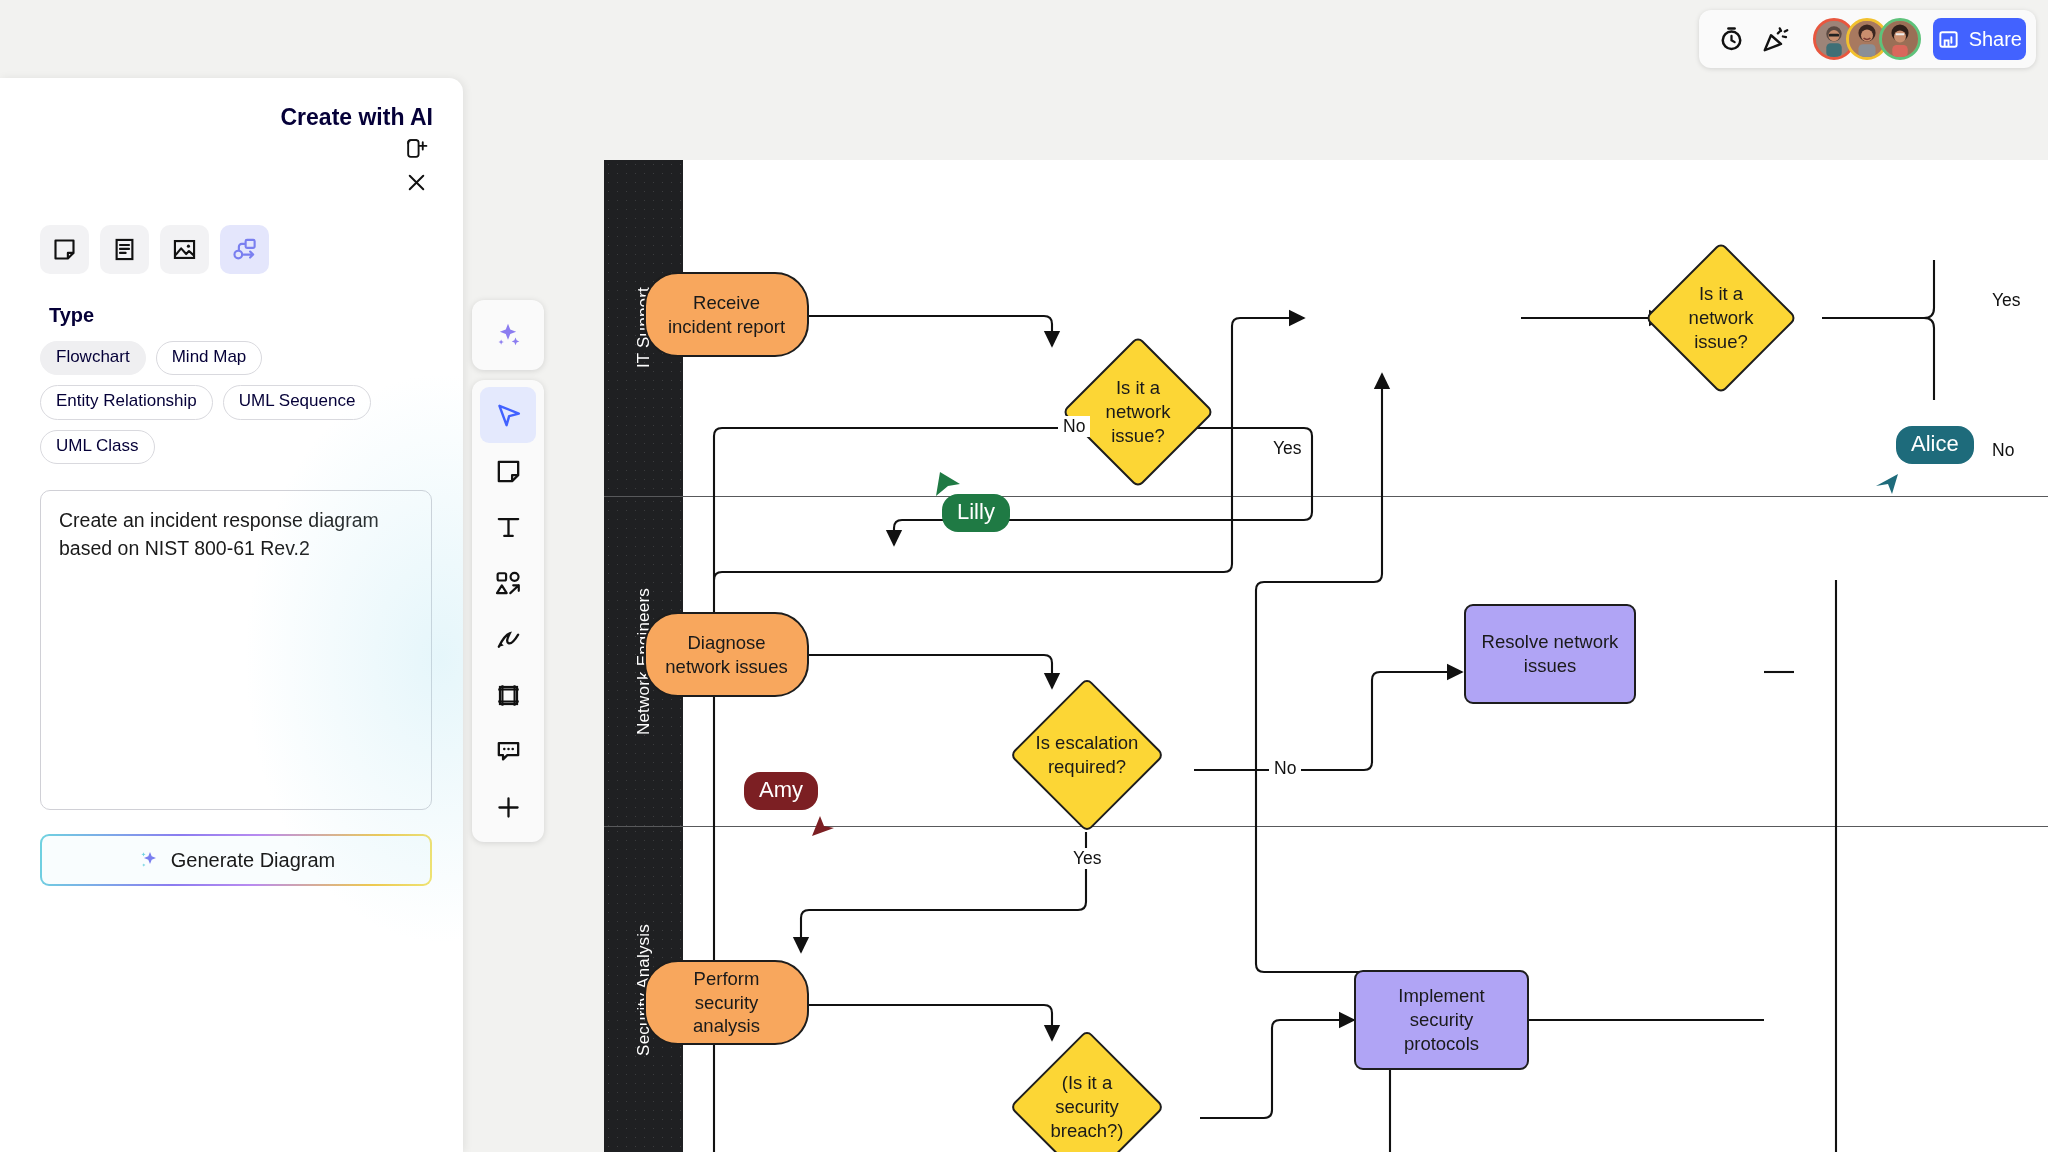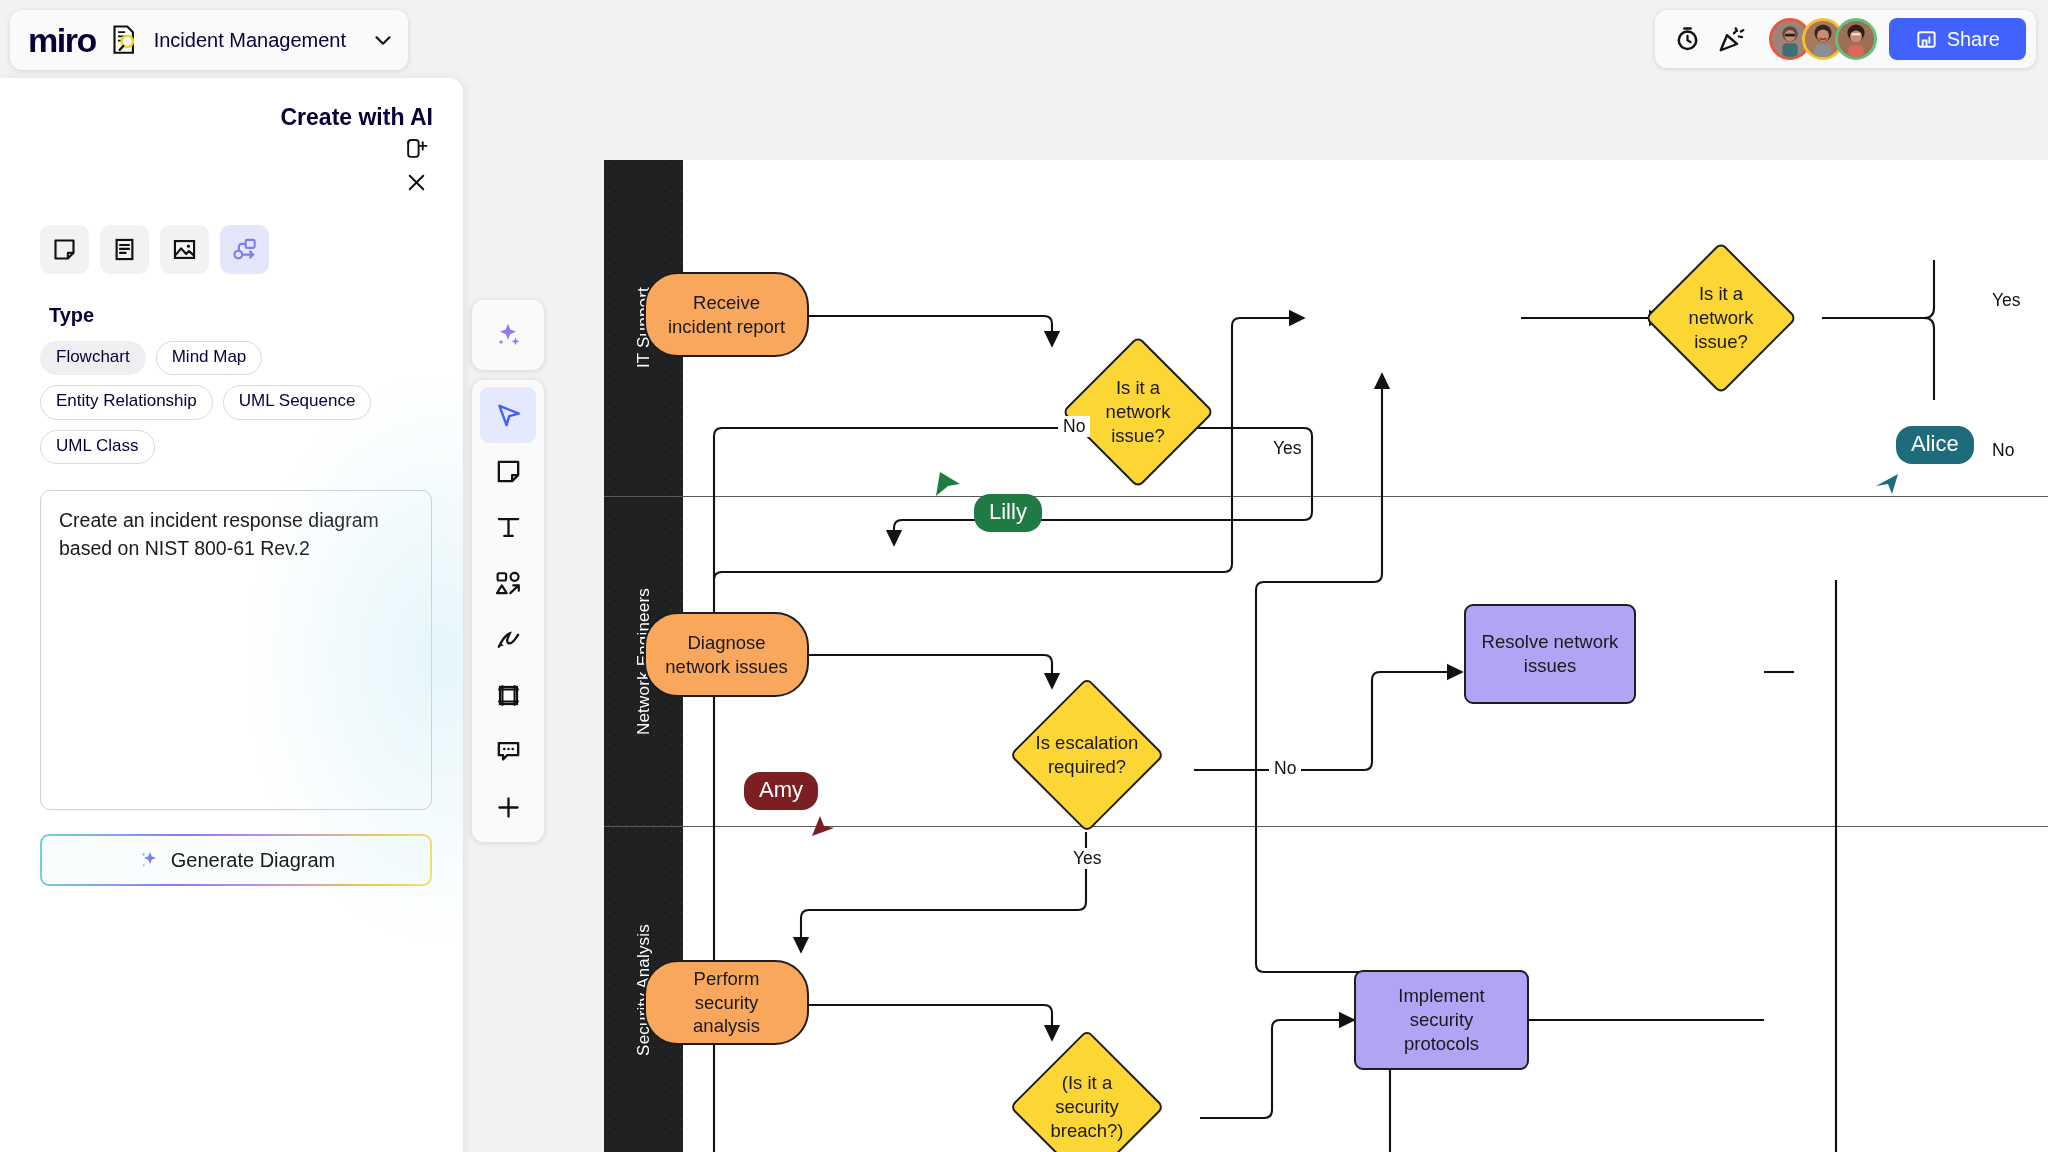--- a/index.html
+++ b/index.html
@@ -92,21 +92,21 @@
   .tb-icon { width: 38px; height: 34px; display:flex; align-items:center; justify-content:center; }
   .avatars { display: flex; margin: 0 8px 0 14px; }
   .avatar {
     width: 42px; height: 42px; border-radius: 50%; margin-left: -9px;
     border: 3px solid #fff; background-size: cover; position: relative;
     display:flex;align-items:center;justify-content:center;overflow:hidden;
   }
   .avatar:first-child { margin-left: 0; }
   .share-btn {
     background: #4262ff; color: #fff; border: none; border-radius: 8px;
-    height: 42px; padding: 0 26px; font-size: 20px; display: flex;
+    height: 42px; padding: 0 4px; font-size: 20px; display: flex;
     align-items: center; gap: 9px; cursor: pointer;
     font-family: "Liberation Sans", sans-serif;
   }
 
   
   #ai-panel {
     position: absolute; left: 0; top: 78px; width: 463px; height: 1074px;
     background: #ffffff; border-radius: 0 14px 0 0;
     box-shadow: 2px 0 8px rgba(0,0,0,.07); overflow: hidden;
   }
@@ -269,21 +269,21 @@
       <span class="edge-label" style="left:664px;top:278px;">Yes</span>
       <span class="edge-label" style="left:665px;top:598px;">No</span>
       <span class="edge-label" style="left:464px;top:688px;">Yes</span>
       <span class="edge-label" style="left:1383px;top:130px;">Yes</span>
       <span class="edge-label" style="left:1383px;top:280px;">No</span>
 
       <div class="cursor" style="left:330px;top:310px;">
         <svg width="30" height="30" style="position:absolute;left:0;top:0;">
           <path d="M2,26 L6,2 L26,14 L14,16 z" fill="#1f7a44"></path>
         </svg>
-        <span class="tag" style="left:40px;top:24px;background:#1f7a44;">Lilly</span>
+        <span class="tag" style="left:8px;top:24px;background:#1f7a44;">Lilly</span>
       </div>
       <div class="cursor" style="left:1270px;top:278px;">
         <svg width="30" height="30" style="position:absolute;left:0;top:30px;">
           <path d="M2,18 L24,6 L18,26 L14,16 z" fill="#1e6b7b"></path>
         </svg>
         <span class="tag" style="left:22px;top:-12px;background:#1e6b7b;">Alice</span>
       </div>
       <div class="cursor" style="left:140px;top:612px;">
         <svg width="30" height="30" style="position:absolute;left:64px;top:42px;">
           <path d="M26,14 L4,22 L12,2 L16,12 z" fill="#7c1f23"></path>
@@ -424,33 +424,20 @@
         <svg width="24" height="24" viewBox="0 0 24 24">
           <path d="M13 4l1.7 4.3L19 10l-4.3 1.7L13 16l-1.7-4.3L7 10l4.3-1.7z" fill="#7a7ff0"></path>
           <path d="M6.5 4.2l.6 1.5 1.5.6-1.5.6-.6 1.5-.6-1.5L4.4 6.3l1.5-.6z" fill="#6fd3e0"></path>
           <path d="M6.8 15.4l.5 1.2 1.2.5-1.2.5-.5 1.2-.5-1.2-1.2-.5 1.2-.5z" fill="#6fd3e0"></path>
         </svg>
         <span>Generate Diagram</span>
       </button>
     </div>
   </div>
 
-  <div id="topbar-left">
-    <span class="miro-logo">miro</span>
-    <svg class="board-thumb" viewBox="0 0 24 24">
-      <path d="M6 2.5h9l4 4V21H6z" fill="#fff" stroke="#111" stroke-width="1.5"></path>
-      <path d="M8.5 6.5h5M8.5 9.5h5M8.5 12.5h3" stroke="#111" stroke-width="1.2"></path>
-      <circle cx="15" cy="13" r="4" fill="#fff" stroke="#f2d024" stroke-width="1.8"></circle>
-      <path d="M12.2 16.2l-2.6 2.8" stroke="#111" stroke-width="1.6" stroke-linecap="round"></path>
-    </svg>
-    <span class="board-title">Incident Management</span>
-    <svg class="caret" viewBox="0 0 24 24">
-      <path d="M6 9.5l6 6 6-6" fill="none" stroke="#111" stroke-width="2" stroke-linecap="round" stroke-linejoin="round"></path>
-    </svg>
-  </div>
 
   <div id="topbar-right">
     <div class="tb-icon">
       <svg width="30" height="30" viewBox="0 0 24 24">
         <circle cx="10" cy="13" r="7" fill="none" stroke="#111" stroke-width="2"></circle>
         <path d="M10 9.5V13l2.5 1.5" fill="none" stroke="#111" stroke-width="1.8" stroke-linecap="round"></path>
         <path d="M7.5 3.5h5" stroke="#111" stroke-width="2" stroke-linecap="round"></path>
       </svg>
     </div>
     <div class="tb-icon">

